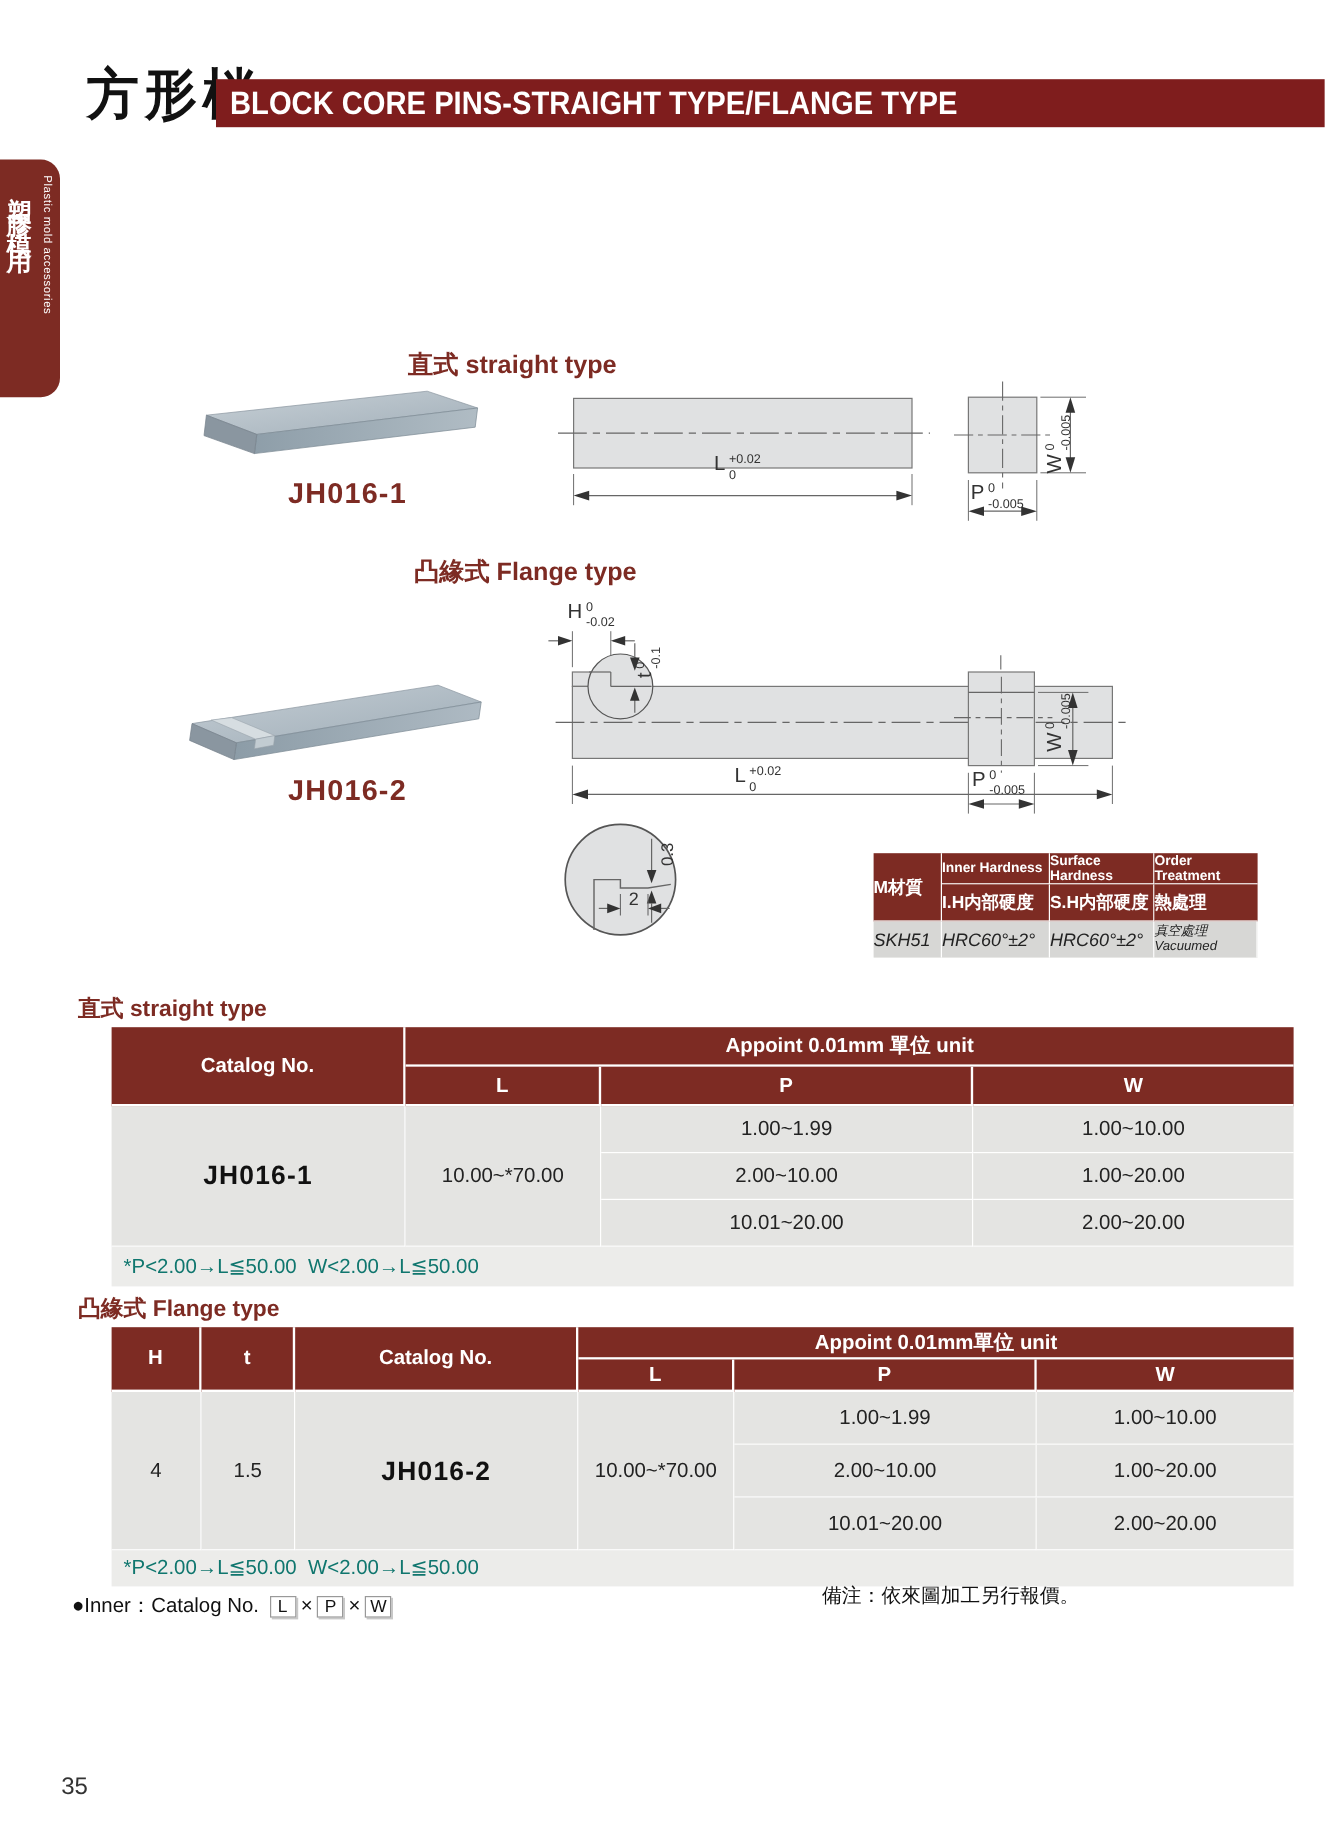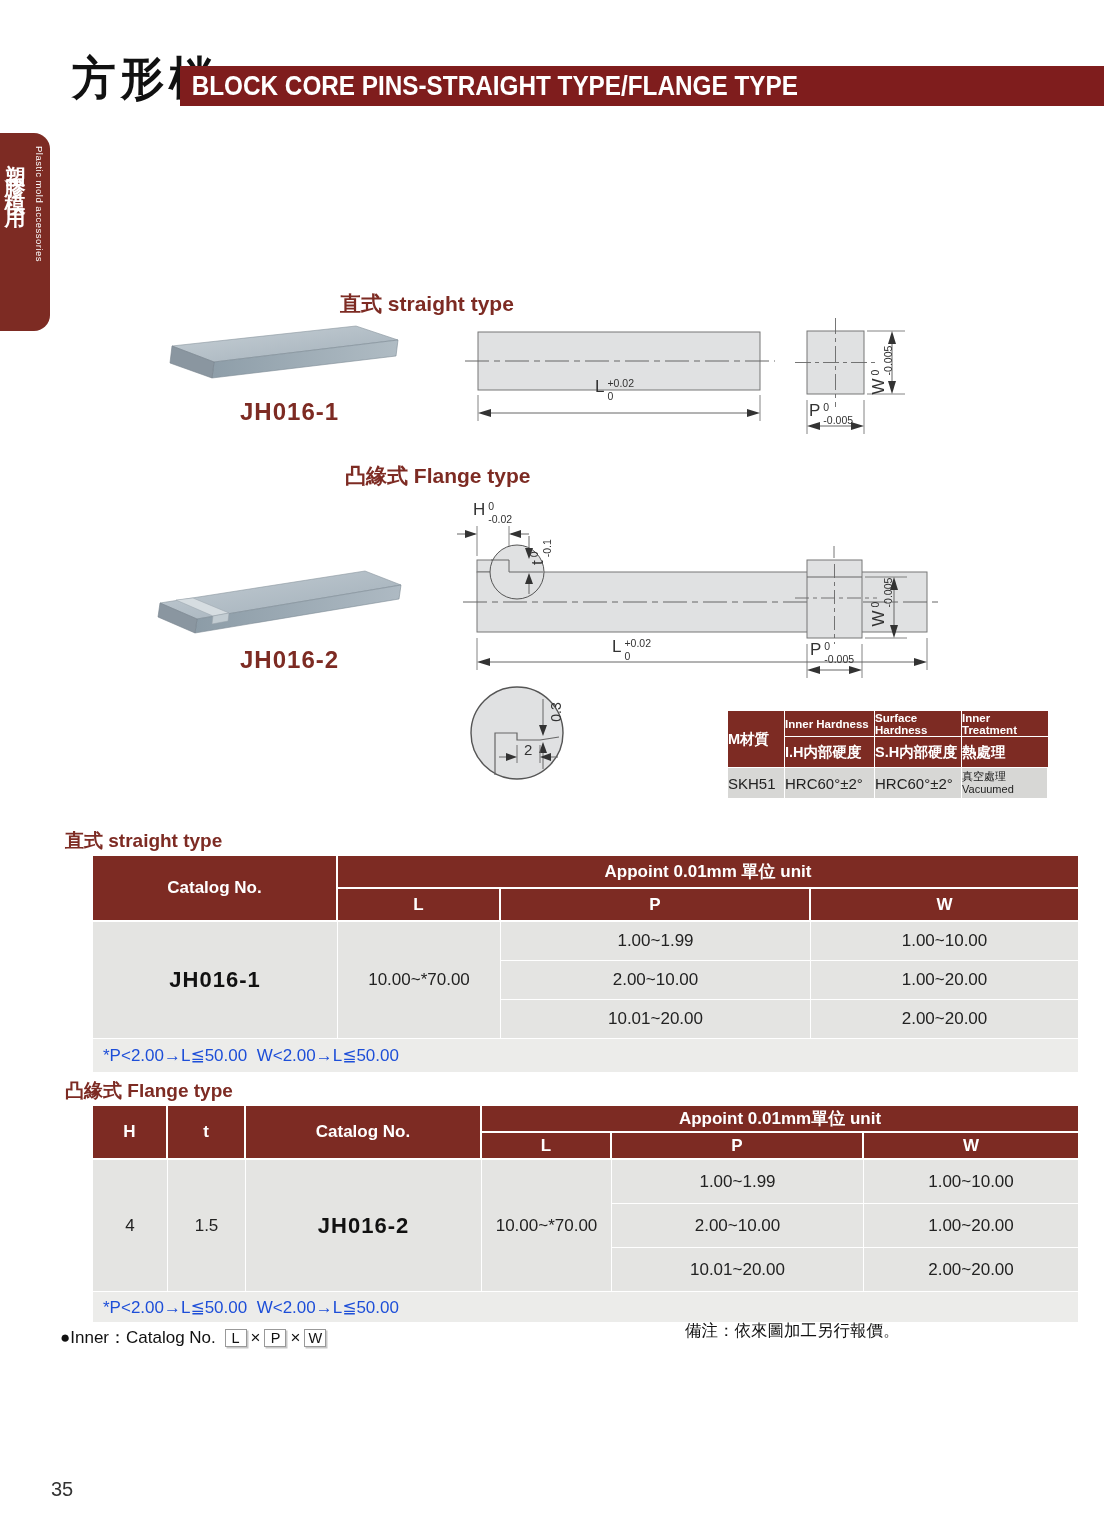--- a/index.html
+++ b/index.html
@@ -44,21 +44,21 @@
   .mat-table .md td{background:#D7D7D5;font-size:15px;color:#222;border-right:1.5px solid #fff;}
   .mat-table .heat-small{font-size:11px;line-height:1.15;}
 
   
   .cat-table{border-collapse:separate;border-spacing:0;table-layout:fixed;margin-left:28px;}
   .cat-table td{text-align:center;vertical-align:middle;padding:0;font-size:17px;color:#222;}
   .cat-table .hdr td{background:#7D2B23;color:#fff;font-weight:bold;font-size:17px;border-right:2px solid #fff;border-bottom:2px solid #fff;}
   .cat-table tr td:last-child{border-right:none;}
   .cat-table .body td{background:#E4E4E2;border-right:1.5px solid #fff;border-bottom:1.5px solid #fff;}
   .cat-table .body .model{font-size:22px;font-weight:bold;color:#111;letter-spacing:1px;}
-  .cat-table .foot td{background:#ECECEA;text-align:left;padding-left:10px;font-size:17px;white-space:pre;color:#1d4ed8;}
+  .cat-table .foot td{background:#ECECEA;text-align:left;padding-left:10px;font-size:17px;white-space:pre;color:#0f766e;}
 
   
   .order-line{left:60px;top:1326px;font-size:17px;color:#111;}
   .obox{display:inline-block;min-width:14px;text-align:center;border:1px solid #999;box-shadow:1.5px 1.5px 0 #c8c8c8;font-size:14.5px;padding:0 3px;margin:0 4px;background:#fff;}
   .remark{left:685px;top:1320px;font-size:16.5px;color:#111;line-height:1.3;}
   .page-num{left:51px;top:1478px;font-size:20px;color:#333;}
 </style>
 </head>
 <body>
 
@@ -267,28 +267,28 @@
       <col style="width:57px">
       <col style="width:90px">
       <col style="width:87px">
       <col style="width:86px">
     </colgroup>
   <tbody>
       <tr class="mh" style="height:26px;">
     <td rowspan="2" class="zh">M材質</td>
     <td class="en">Inner Hardness</td>
     <td class="en">Surface Hardness</td>
-    <td class="en">Inner Treatment</td>
+    <td class="en">Order Treatment</td>
   </tr>
   <tr class="mh" style="height:31px;">
     <td class="zh">I.H内部硬度</td>
     <td class="zh">S.H内部硬度</td>
     <td class="zh">熱處理</td>
   </tr>
-  <tr class="md" style="height:30px;">
+  <tr class="md" style="height:30px;font-style:italic;">
     <td>SKH51</td>
     <td>HRC60°±2°</td>
     <td>HRC60°±2°</td>
     <td>
       <div class="heat-small">真空處理</div>
       <div class="heat-small">Vacuumed</div>
     </td>
   </tr>
 </tbody>
   </table>

